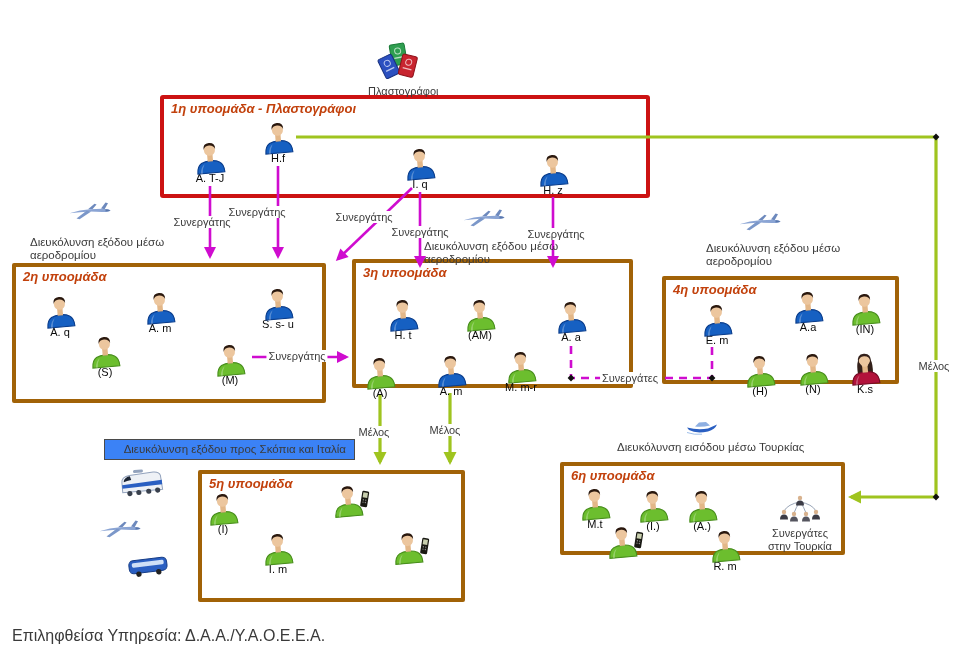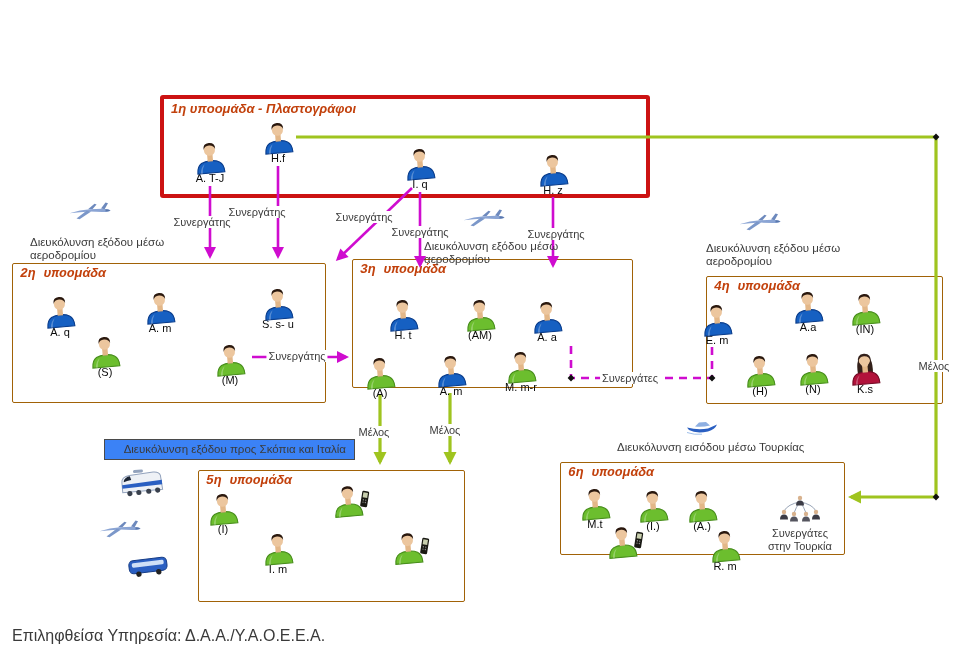--- a/index.html
+++ b/index.html
@@ -2,21 +2,21 @@
 <html><head>
 <meta charset="utf-8">
 <style>
   html,body{margin:0;padding:0;background:#fff;}
   #canvas{position:relative;width:960px;height:652px;background:#fff;overflow:hidden;
           font-family:"Liberation Sans","DejaVu Sans",sans-serif;}
   #page-title{position:absolute;top:8px;left:0;width:960px;text-align:center;
           font-size:17px;font-weight:bold;color:#2b2b2b;letter-spacing:0.2px;}
   .group-box{position:absolute;box-sizing:border-box;background:transparent;z-index:1;}
   .group-box.red{border:4px solid #cc1212;border-radius:3px;}
-  .group-box.blue{border:1px solid #a16207;border-radius:2px;font-family:Liberation Mono, monospace;}
+  .group-box.blue{border:4px solid #a16207;border-radius:2px;}
   .group-label{position:absolute;top:2px;left:7px;font-size:13px;font-weight:bold;
           font-style:italic;color:#c2410c;white-space:nowrap;}
   #edges{position:absolute;left:0;top:0;z-index:2;pointer-events:none;}
   .person{position:absolute;width:60px;text-align:center;z-index:3;}
   .person .plabel{font-size:11px;color:#0a0a0a;margin-top:-2px;white-space:nowrap;}
   .person svg{display:block;margin:0 auto;}
   .edge-label{position:absolute;transform:translate(-50%,-50%);font-size:11px;color:#3b3b3b;
           background:#fff;padding:0 2px;white-space:nowrap;z-index:4;}
   .annotation{position:absolute;font-size:11.5px;color:#3b3b3b;line-height:13px;z-index:4;white-space:nowrap;}
   .annotation.boxed{border:1.3px solid #4a4a4a;border-radius:0;padding:3px 8px;background:#3b82f6;text-align:right;}
@@ -172,21 +172,21 @@
       <div class="person" style="left: 450px; top: 297px;">
         <svg width="40" height="34" viewBox="0 0 40 34" style="transform:rotate(-5deg)">
           <path d="M6.5 33 Q6.5 25.5 11 22.8 Q14.5 20.8 20 20.8 Q25.5 20.8 29 22.8 Q33.5 25.5 33.5 33 Z" fill="#6cbe2e" stroke="#498f1d" stroke-width="1.2"></path>
           <path d="M9.5 33 Q10 26.5 14 23.8 Q11.4 27.8 11.4 33 Z" fill="#ffffff" opacity="0.28"></path>
           <rect x="17.3" y="14.5" width="5.4" height="7" fill="#e3b788"></rect>
           <ellipse cx="20" cy="9.8" rx="5.6" ry="6" fill="#ecc69e"></ellipse>
           <path d="M14.2 9.5 Q13.6 3.2 20 3 Q26.4 3.2 25.8 9.5 Q24.6 5.6 20 5.5 Q15.4 5.6 14.2 9.5 Z" fill="#2a180e"></path>
         </svg>
         <div class="plabel">(AM)</div>
       </div>
-      <div class="person" style="left: 517px; top: 299px;">
+      <div class="person" style="left: 541px; top: 299px;">
         <svg width="40" height="34" viewBox="0 0 40 34" style="transform:rotate(-5deg)">
           <path d="M6.5 33 Q6.5 25.5 11 22.8 Q14.5 20.8 20 20.8 Q25.5 20.8 29 22.8 Q33.5 25.5 33.5 33 Z" fill="#1660c2" stroke="#0b3e8d" stroke-width="1.2"></path>
           <path d="M9.5 33 Q10 26.5 14 23.8 Q11.4 27.8 11.4 33 Z" fill="#ffffff" opacity="0.28"></path>
           <rect x="17.3" y="14.5" width="5.4" height="7" fill="#e3b788"></rect>
           <ellipse cx="20" cy="9.8" rx="5.6" ry="6" fill="#ecc69e"></ellipse>
           <path d="M14.2 9.5 Q13.6 3.2 20 3 Q26.4 3.2 25.8 9.5 Q24.6 5.6 20 5.5 Q15.4 5.6 14.2 9.5 Z" fill="#2a180e"></path>
         </svg>
         <div class="plabel">A. a</div>
       </div>
       <div class="person" style="left: 350px; top: 355px;">
@@ -212,21 +212,21 @@
       <div class="person" style="left: 491px; top: 349px;">
         <svg width="40" height="34" viewBox="0 0 40 34" style="transform:rotate(-5deg)">
           <path d="M6.5 33 Q6.5 25.5 11 22.8 Q14.5 20.8 20 20.8 Q25.5 20.8 29 22.8 Q33.5 25.5 33.5 33 Z" fill="#6cbe2e" stroke="#498f1d" stroke-width="1.2"></path>
           <path d="M9.5 33 Q10 26.5 14 23.8 Q11.4 27.8 11.4 33 Z" fill="#ffffff" opacity="0.28"></path>
           <rect x="17.3" y="14.5" width="5.4" height="7" fill="#e3b788"></rect>
           <ellipse cx="20" cy="9.8" rx="5.6" ry="6" fill="#ecc69e"></ellipse>
           <path d="M14.2 9.5 Q13.6 3.2 20 3 Q26.4 3.2 25.8 9.5 Q24.6 5.6 20 5.5 Q15.4 5.6 14.2 9.5 Z" fill="#2a180e"></path>
         </svg>
         <div class="plabel">M. m-r</div>
       </div>
-      <div class="group-box blue" style="left: 662px; top: 276px; width: 237px; height: 128px; margin-left: 44px;">
+      <div class="group-box blue" style="left: 662px; top: 276px; width: 237px; height: 108px;">
         <div class="group-label">4η υποομάδα</div>
       </div>
       <div class="person" style="left: 687px; top: 302px;">
         <svg width="40" height="34" viewBox="0 0 40 34" style="transform:rotate(-5deg)">
           <path d="M6.5 33 Q6.5 25.5 11 22.8 Q14.5 20.8 20 20.8 Q25.5 20.8 29 22.8 Q33.5 25.5 33.5 33 Z" fill="#1660c2" stroke="#0b3e8d" stroke-width="1.2"></path>
           <path d="M9.5 33 Q10 26.5 14 23.8 Q11.4 27.8 11.4 33 Z" fill="#ffffff" opacity="0.28"></path>
           <rect x="17.3" y="14.5" width="5.4" height="7" fill="#e3b788"></rect>
           <ellipse cx="20" cy="9.8" rx="5.6" ry="6" fill="#ecc69e"></ellipse>
           <path d="M14.2 9.5 Q13.6 3.2 20 3 Q26.4 3.2 25.8 9.5 Q24.6 5.6 20 5.5 Q15.4 5.6 14.2 9.5 Z" fill="#2a180e"></path>
         </svg>
@@ -482,14 +482,31 @@
     <rect x="5" y="7.4" width="32" height="4.6" rx="1.6" fill="#cfe0f7"></rect>
     <circle cx="11" cy="19" r="2.7" fill="#222"></circle>
           <circle cx="31" cy="19" r="2.7" fill="#222"></circle>
         </svg></div>
       <div class="transport" style="left: 684px; top: 417px;"><svg width="36" height="20" viewBox="0 0 36 20">
     <path d="M3 10.5 Q14 13.5 24 11.5 L33 7.5 Q31 12.5 24 14.5 Q12 17 5 13 Z" fill="#2a5fc2"></path>
     <path d="M11 9.5 L15 5.5 L22 5 L26 8.5 Q18 10.5 11 9.5 Z" fill="#8fb0e2"></path>
     <path d="M3 15.5 Q10 18 18 17.2" stroke="#9fc0ea" fill="none"></path>
         </svg></div>
     </div>
+  <div id="passports" style="left: 368px; top: 42px; width: 60px;"><svg width="46" height="40" viewBox="0 0 46 40">
+  <g transform="rotate(-10 23 14)">
+          <rect x="16" y="2" width="15" height="21" rx="2" fill="#2f9e50" stroke="#187a36"></rect>
+          <circle cx="23.5" cy="9" r="3" fill="none" stroke="#b8e0c4"></circle>
+          <rect x="19" y="15" width="9" height="1.4" fill="#b8e0c4"></rect>
+        </g>
+  <g transform="rotate(-26 14 26)">
+          <rect x="7" y="14" width="15" height="21" rx="2" fill="#2b50c0" stroke="#17307e"></rect>
+          <circle cx="14.5" cy="21" r="3" fill="none" stroke="#b9c6ee"></circle>
+          <rect x="10" y="27" width="9" height="1.4" fill="#b9c6ee"></rect>
+        </g>
+  <g transform="rotate(14 32 25)">
+          <rect x="25" y="13" width="15" height="21" rx="2" fill="#c8242f" stroke="#8e121b"></rect>
+          <circle cx="32.5" cy="20" r="3" fill="none" stroke="#f0bcc0"></circle>
+          <rect x="28" y="26" width="9" height="1.4" fill="#f0bcc0"></rect>
+        </g>
+</svg><div class="plabel">Πλαστογράφοι</div></div>
   <div id="footer-text">Επιληφθείσα Υπηρεσία: Δ.Α.Α./Υ.Α.Ο.Ε.Ε.Α.</div>
 </div>
 
 </body></html>

